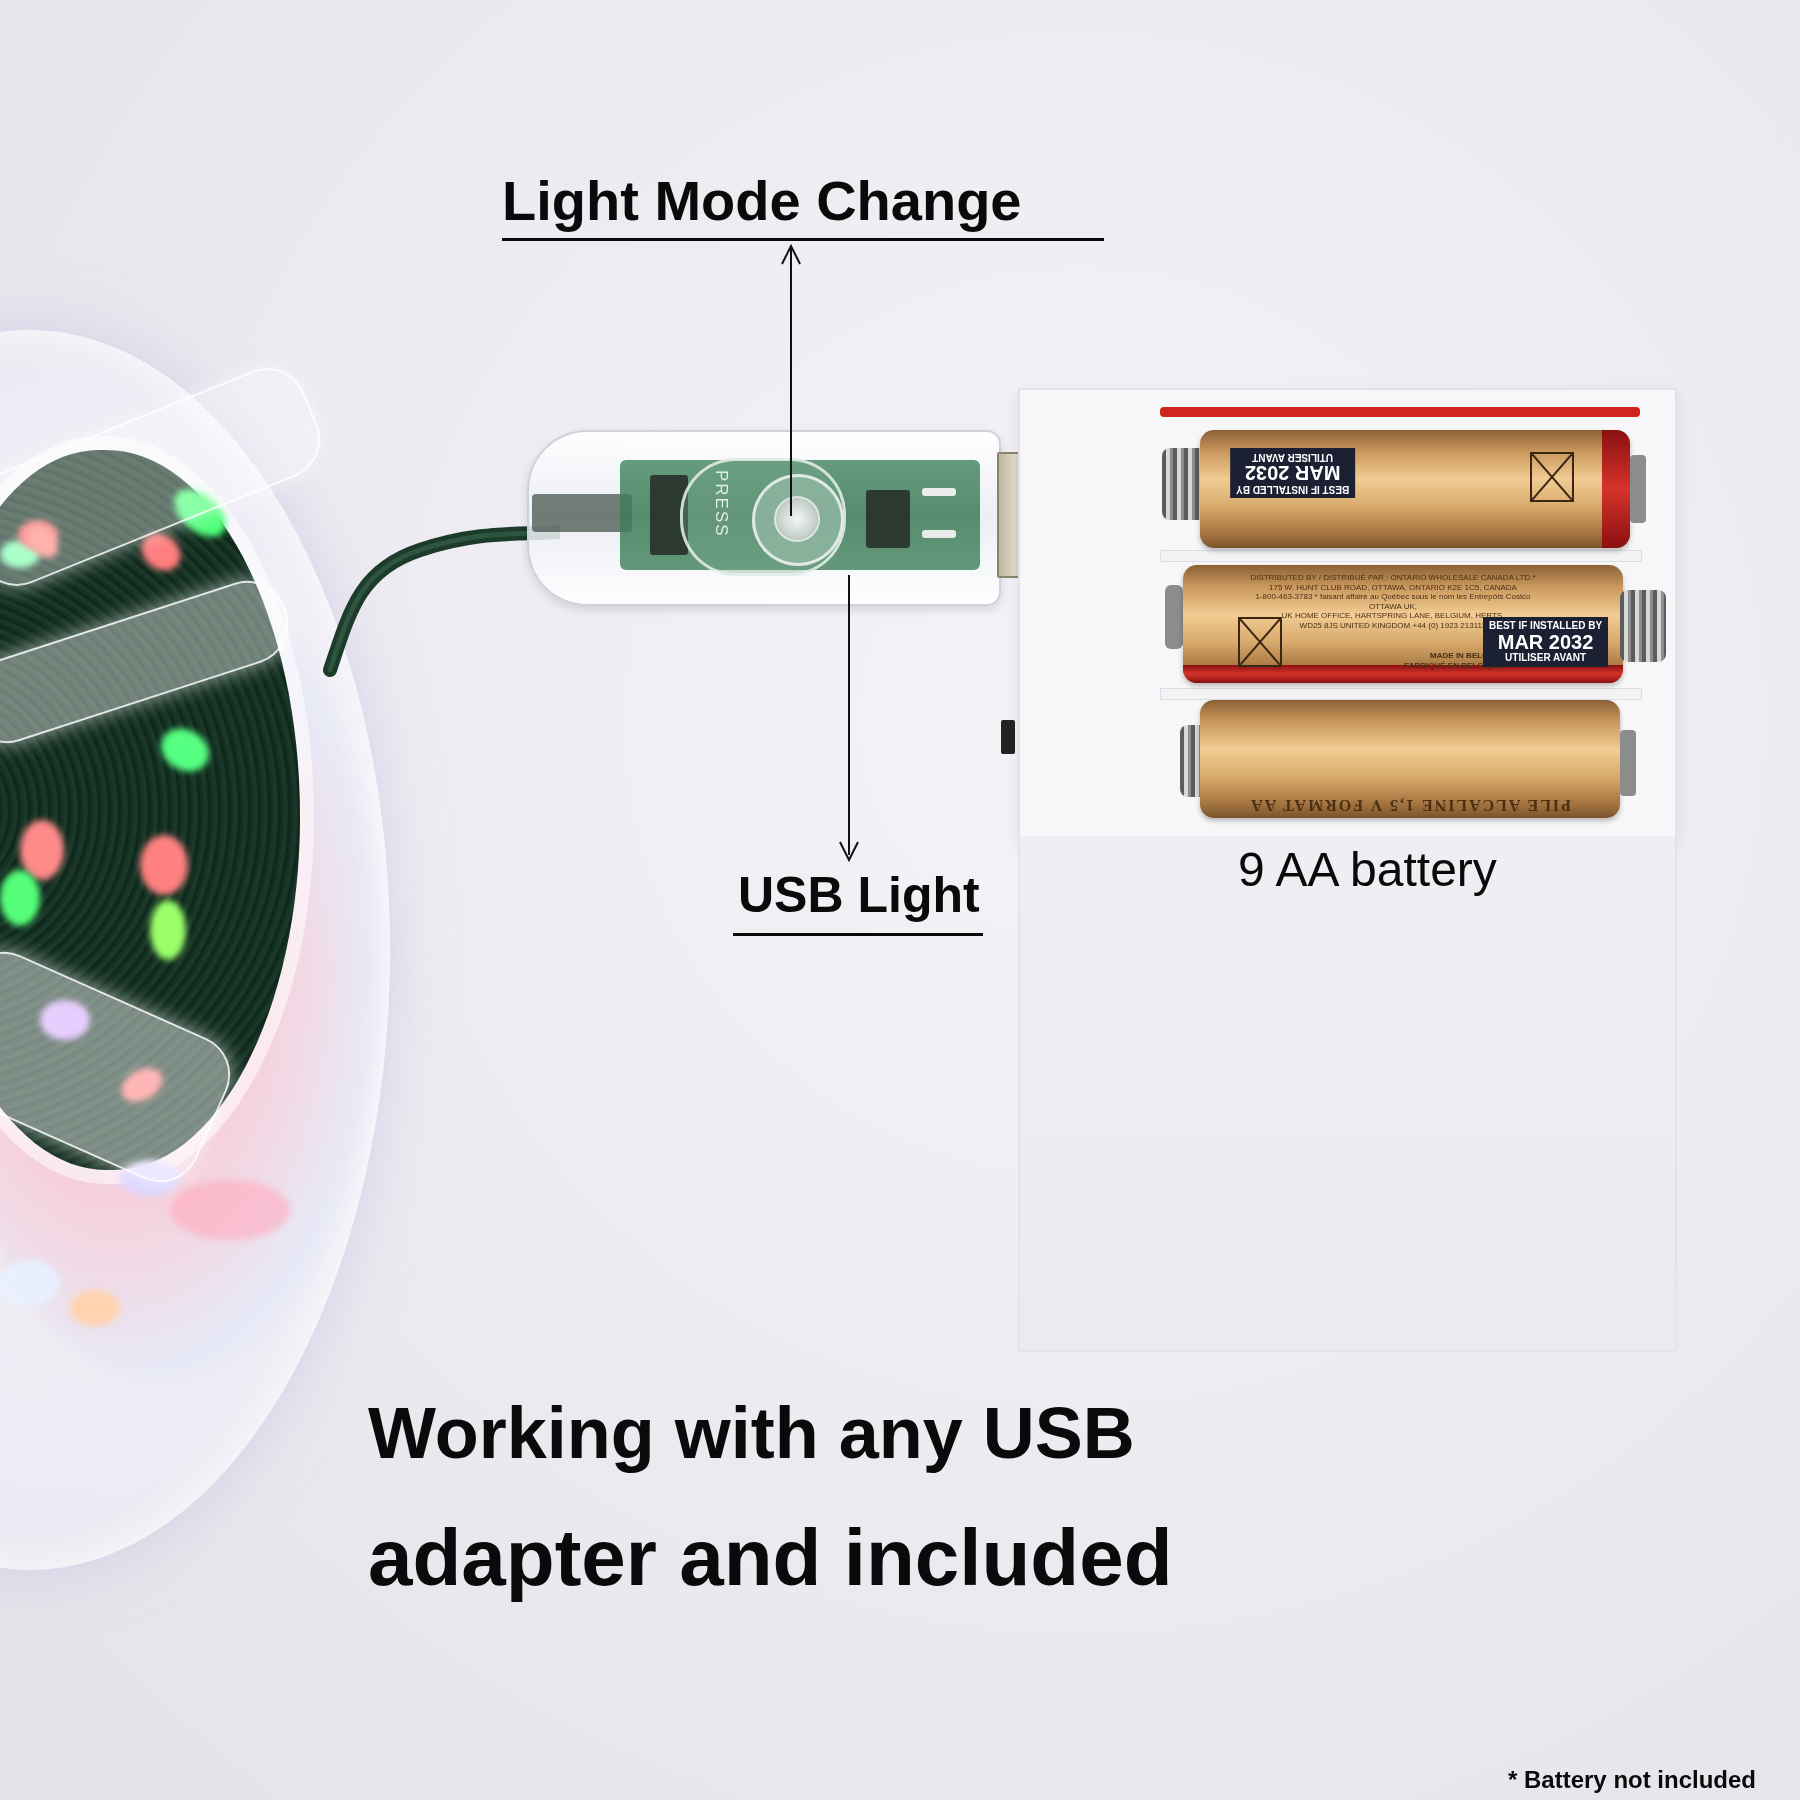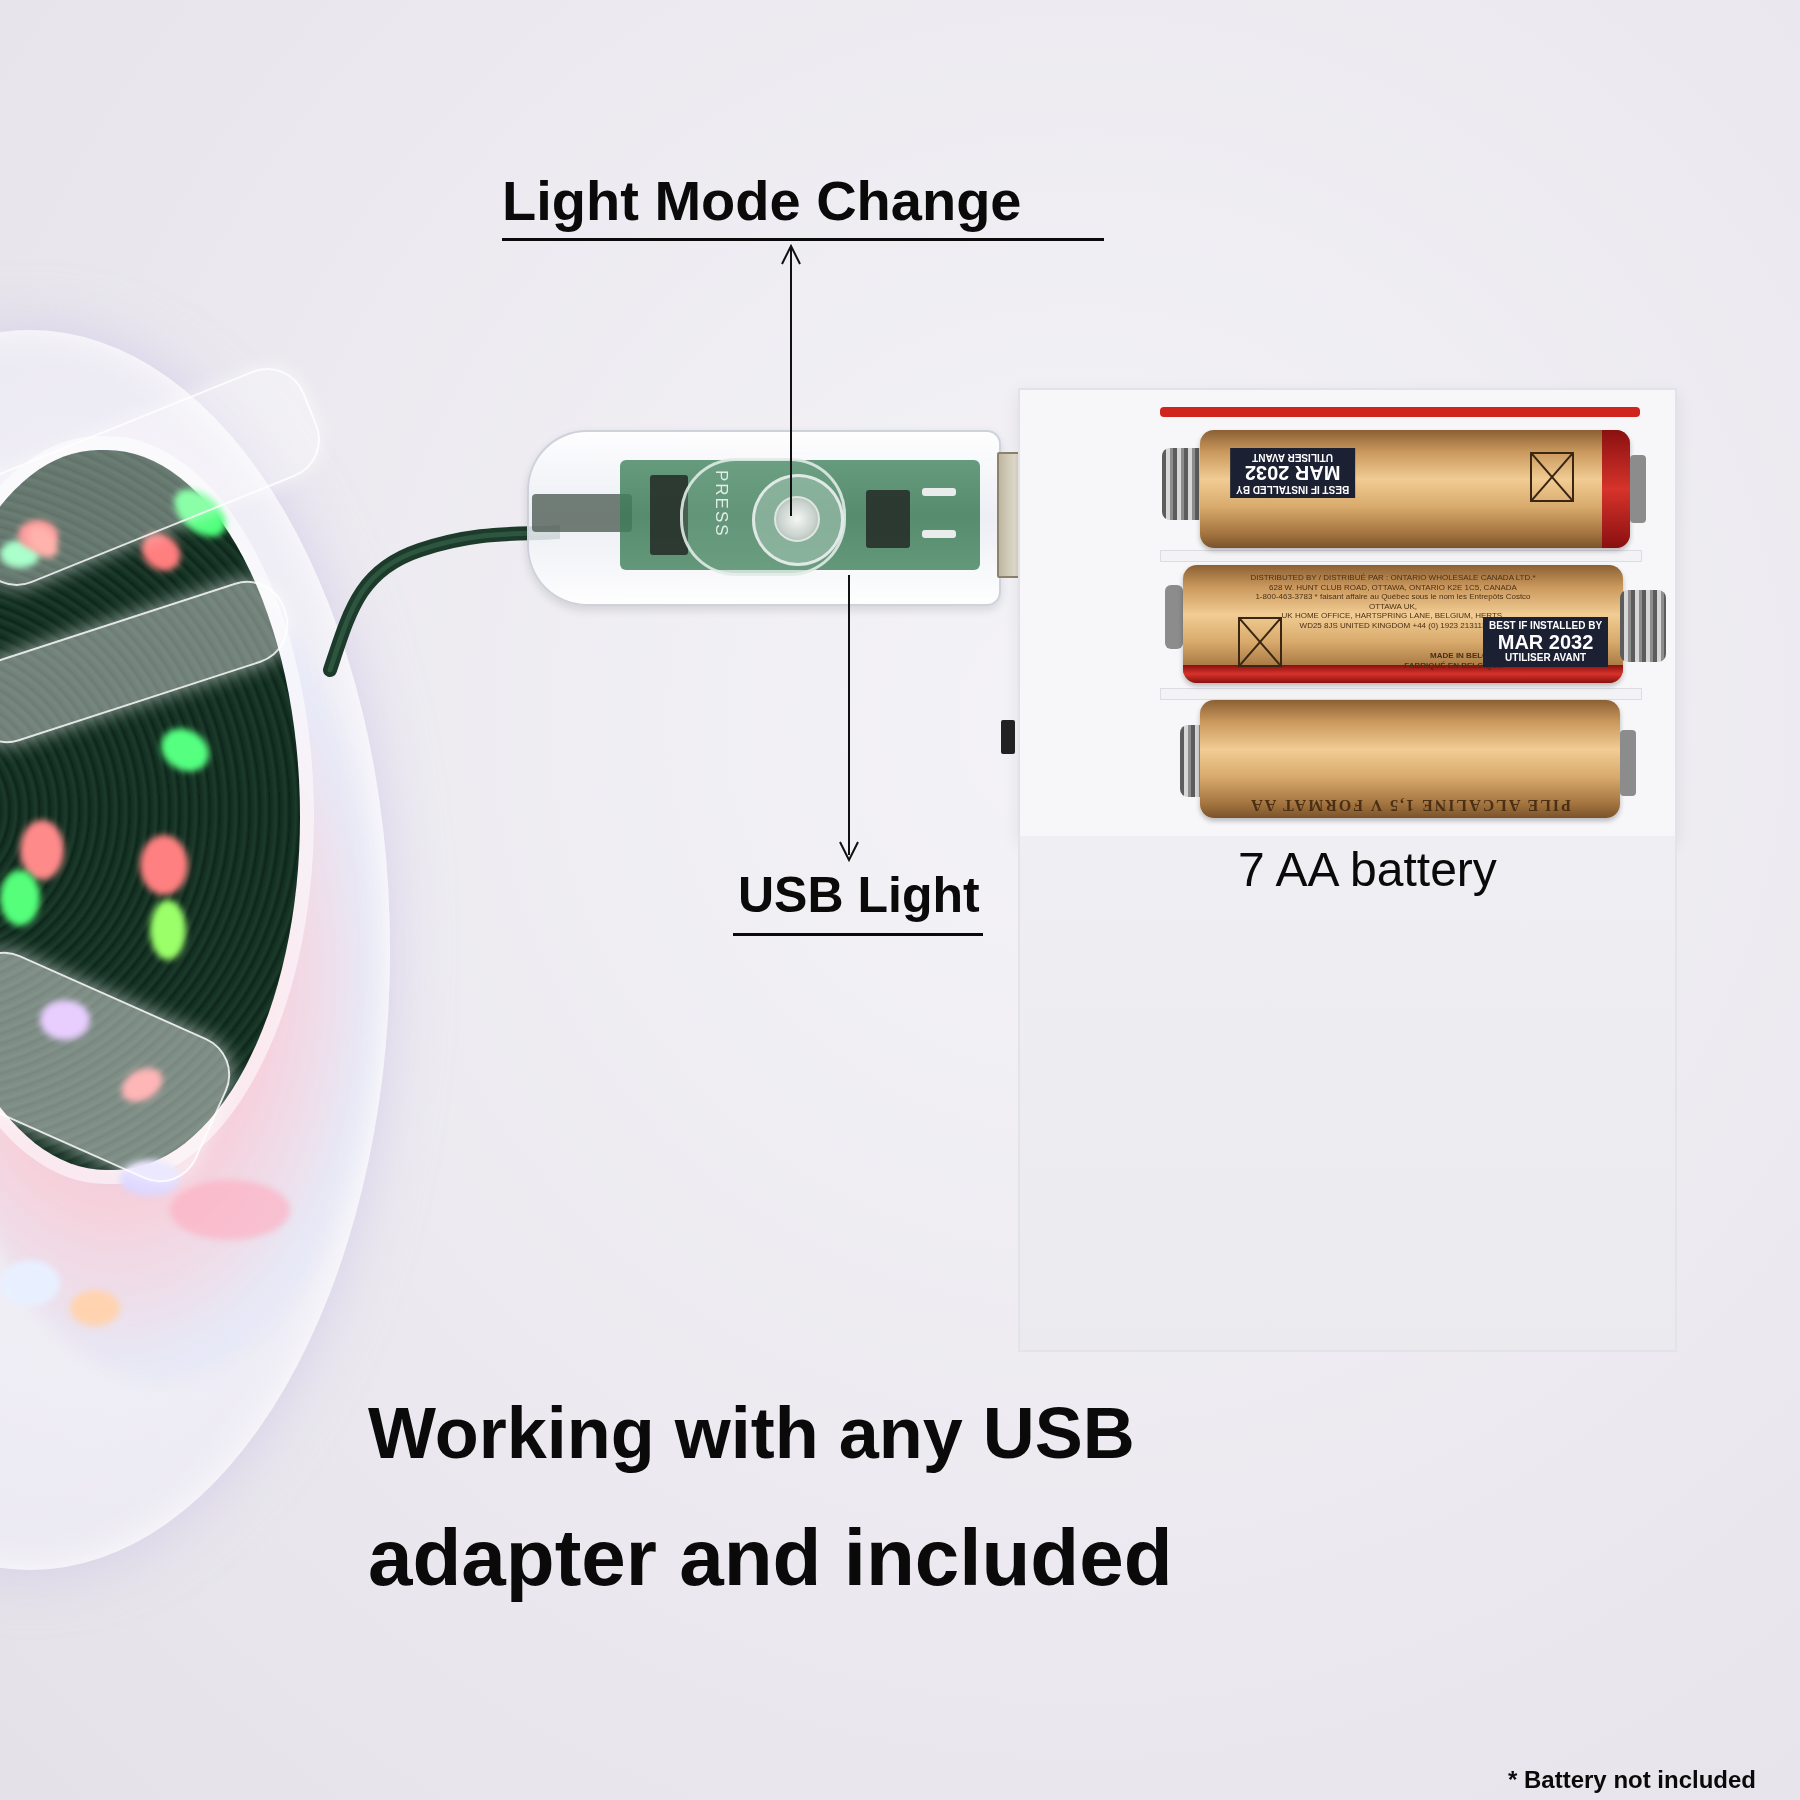--- a/index.html
+++ b/index.html
@@ -138,21 +138,21 @@
       </svg>
   </div>
 </div>
 <div class="abs" style="left:1630px;top:455px;width:16px;height:68px;background:#8c8c8c;border-radius:4px"></div>
 
 <div class="abs" style="left:1165px;top:585px;width:18px;height:64px;background:#8c8c8c;border-radius:6px"></div>
 <div class="abs battery" style="left:1183px;top:565px;width:440px">
   <div class="red-end" style="left:0;top:auto;height:18px;width:100%;bottom:0;border-radius:0 0 14px 14px"></div>
   <div class="abs fine" style="left:60px;top:8px;width:300px;text-align:center">
     <div>DISTRIBUTED BY / DISTRIBUÉ PAR : ONTARIO WHOLESALE CANADA LTD.*</div>
-    <div>628 W. HUNT CLUB ROAD, OTTAWA, ONTARIO K2E 1C5, CANADA</div>
+    <div>175 W. HUNT CLUB ROAD, OTTAWA, ONTARIO K2E 1C5, CANADA</div>
     <div>1-800-463-3783 * faisant affaire au Québec sous le nom les Entrepôts Costco</div>
     <div>OTTAWA UK,</div>
     <div>UK HOME OFFICE, HARTSPRING LANE, BELGIUM, HERTS,</div>
     <div>WD25 8JS UNITED KINGDOM +44 (0) 1923 213113</div>
   </div>
   <div class="abs" style="left:55px;top:52px;width:40px;height:46px;border:2px solid #3a2612">
     <svg width="40" height="46">
         <line x1="0" y1="0" x2="40" y2="46" stroke="#3a2612" stroke-width="2"></line>
         <line x1="40" y1="0" x2="0" y2="46" stroke="#3a2612" stroke-width="2"></line>
       </svg>
@@ -182,18 +182,18 @@
     <polyline points="2,20 11,2 20,20" fill="none" stroke="#111" stroke-width="2"></polyline>
   </svg>
 
 <div class="abs vline" style="left:848px;top:575px;height:280px"></div>
 <svg class="abs" style="left:838px;top:840px" width="22" height="22">
     <polyline points="2,2 11,20 20,2" fill="none" stroke="#111" stroke-width="2"></polyline>
   </svg>
 <div class="abs lbl" style="left:738px;top:866px;font-size:50px">USB Light</div>
 <div class="abs uline" style="left:733px;top:933px;width:250px"></div>
 
-<div class="abs lbl" style="left:1238px;top:842px;font-size:48px;font-weight:normal">7 AA battery</div>
+<div class="abs lbl" style="left:1238px;top:842px;font-size:48px;font-weight:normal">9 AA battery</div>
 
 <div class="abs lbl" style="left:368px;top:1392px;font-size:72px">Working with any USB</div>
 <div class="abs lbl" style="left:368px;top:1512px;font-size:80px">adapter and included</div>
 
 <div class="abs lbl" style="left:1508px;top:1766px;font-size:24px">* Battery not included</div>
 
 </body></html>

